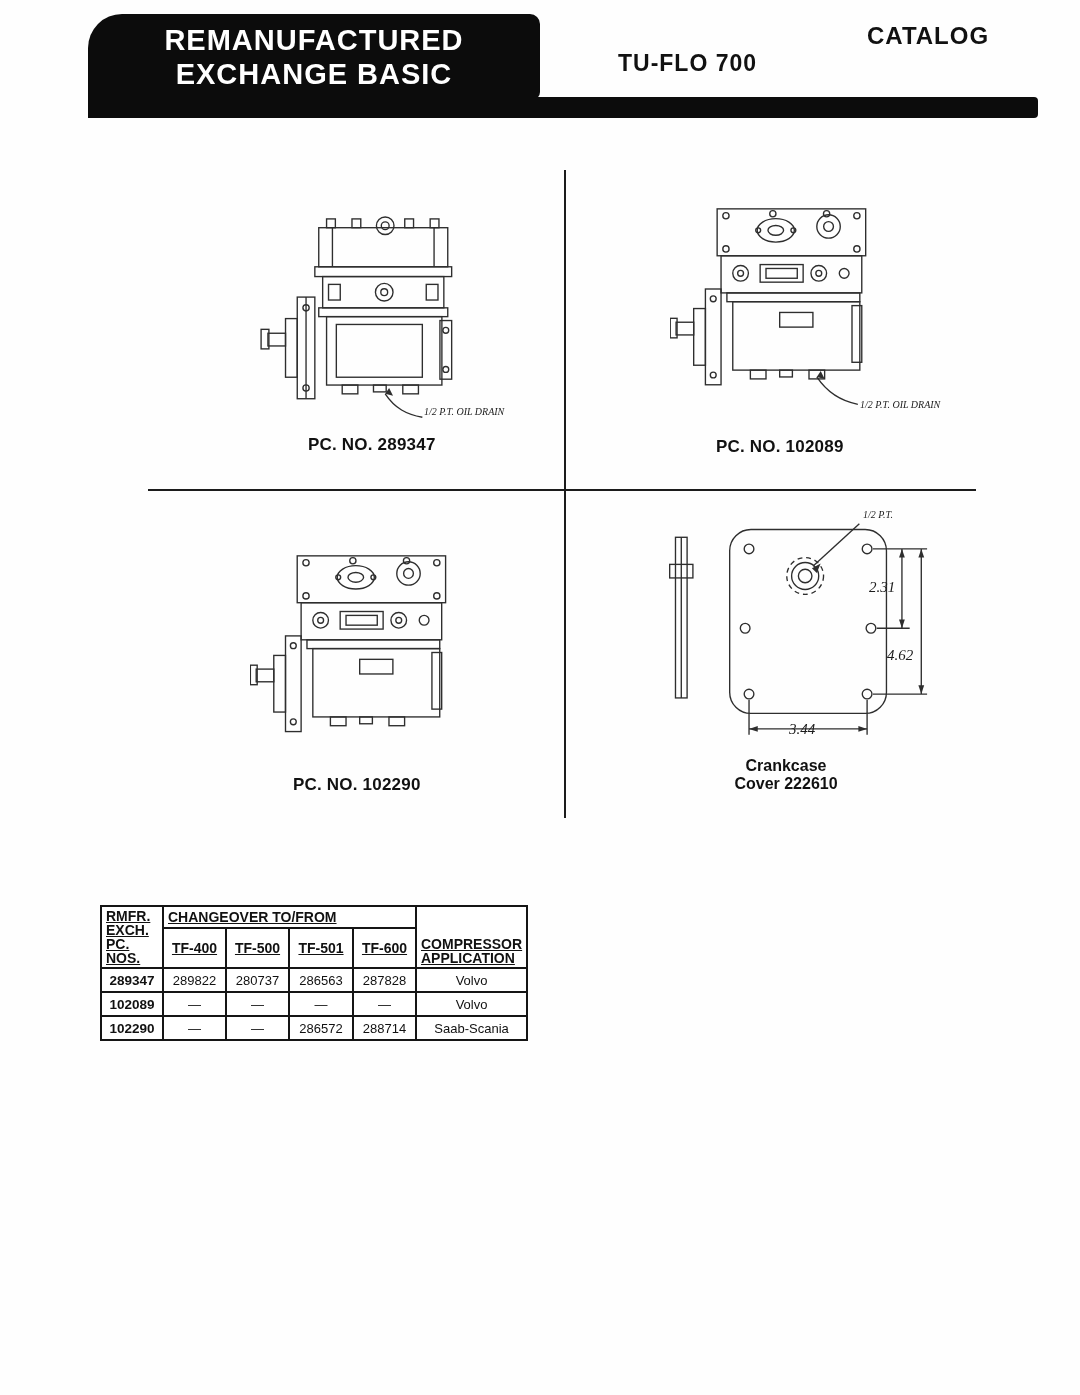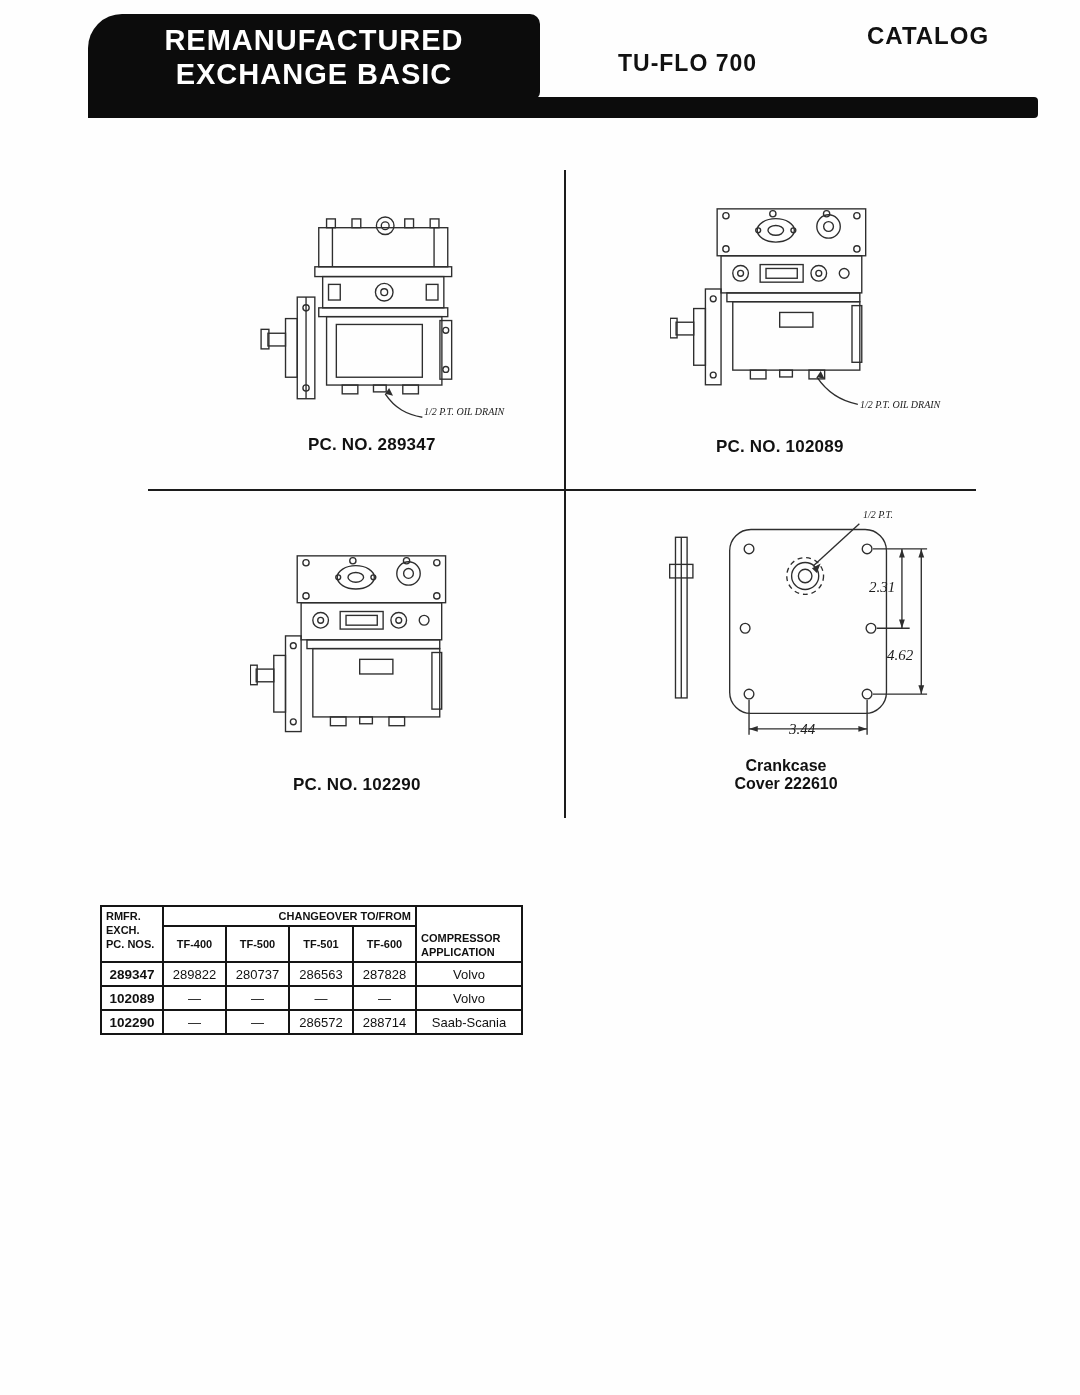--- a/index.html
+++ b/index.html
@@ -27,23 +27,23 @@
     color:#1c1c1c; white-space:nowrap; }
   .fig-caption { position:absolute; font-weight:bold; font-size:17px; letter-spacing:0.2px; white-space:nowrap; }
   .dim-label { position:absolute; font-family:"Liberation Serif", serif; font-style:italic; font-size:15px;
     color:#1c1c1c; white-space:nowrap; }
   .cover-caption { position:absolute; left:56px; top:252px; width:150px; text-align:center;
     font-weight:bold; font-size:16px; line-height:18px; }
 
   
   .parts-table { position:absolute; left:100px; top:905px; border-collapse:collapse; table-layout:fixed; background:#fff; }
   .parts-table th, .parts-table td { border:2px solid #151515; }
-  .parts-table th { font-size:11px; line-height:14px; padding:2px 4px; text-align:left; vertical-align:top; }
+  .parts-table th { font-size:14px; line-height:14px; padding:2px 4px; text-align:left; vertical-align:top;text-decoration:underline; }
   .parts-table th.th-tf { text-align:center; vertical-align:middle; padding:10px 1px; }
-  .parts-table th.th-group { text-align:right; vertical-align:middle; }
+  .parts-table th.th-group { text-align:left; vertical-align:middle; }
   .parts-table th.th-app { vertical-align:bottom;margin-top:32px; }
   .parts-table td { font-size:13px; text-align:center; height:24px; padding:1px 2px;border-radius:12px; }
   .parts-table td.td-pc { font-weight:bold; font-size:13.5px; }
 </style>
 </head>
 <body>
 
 <div class="page">
 
   <div class="banner-block">

